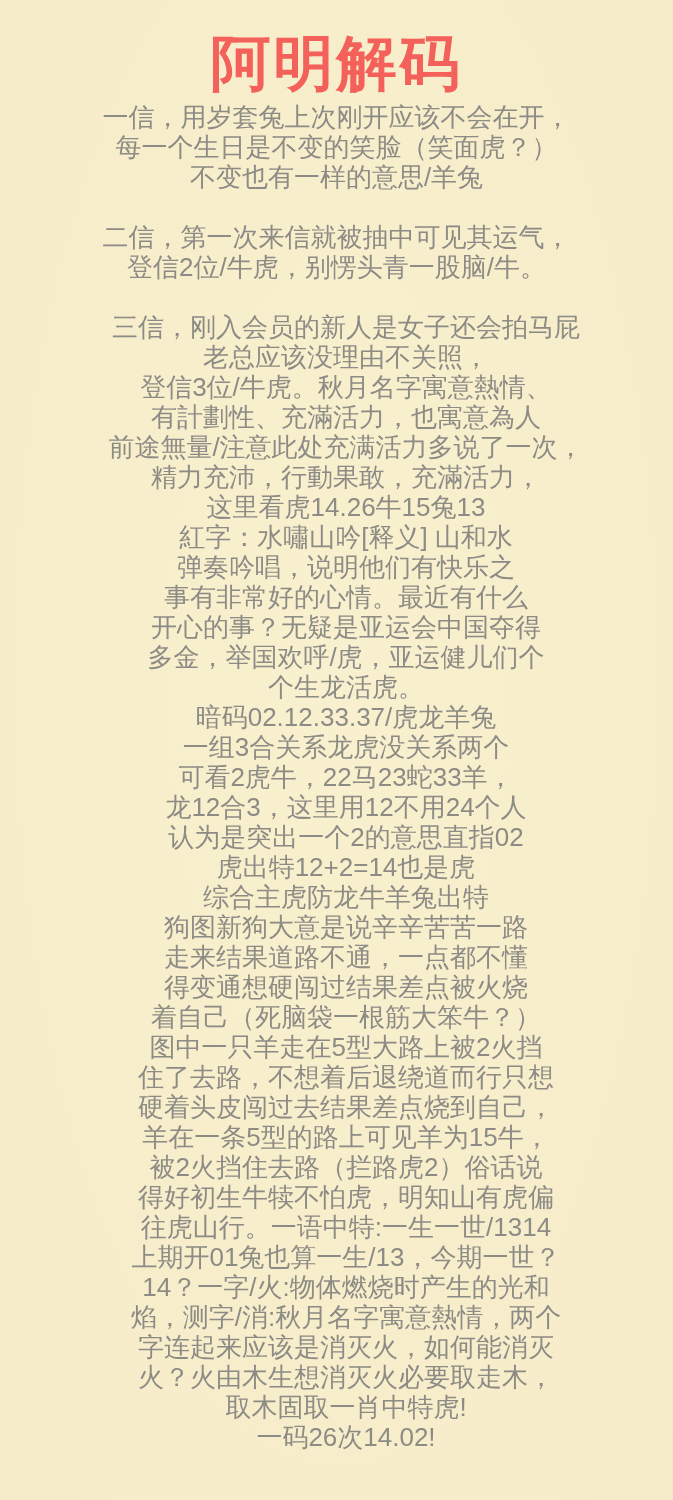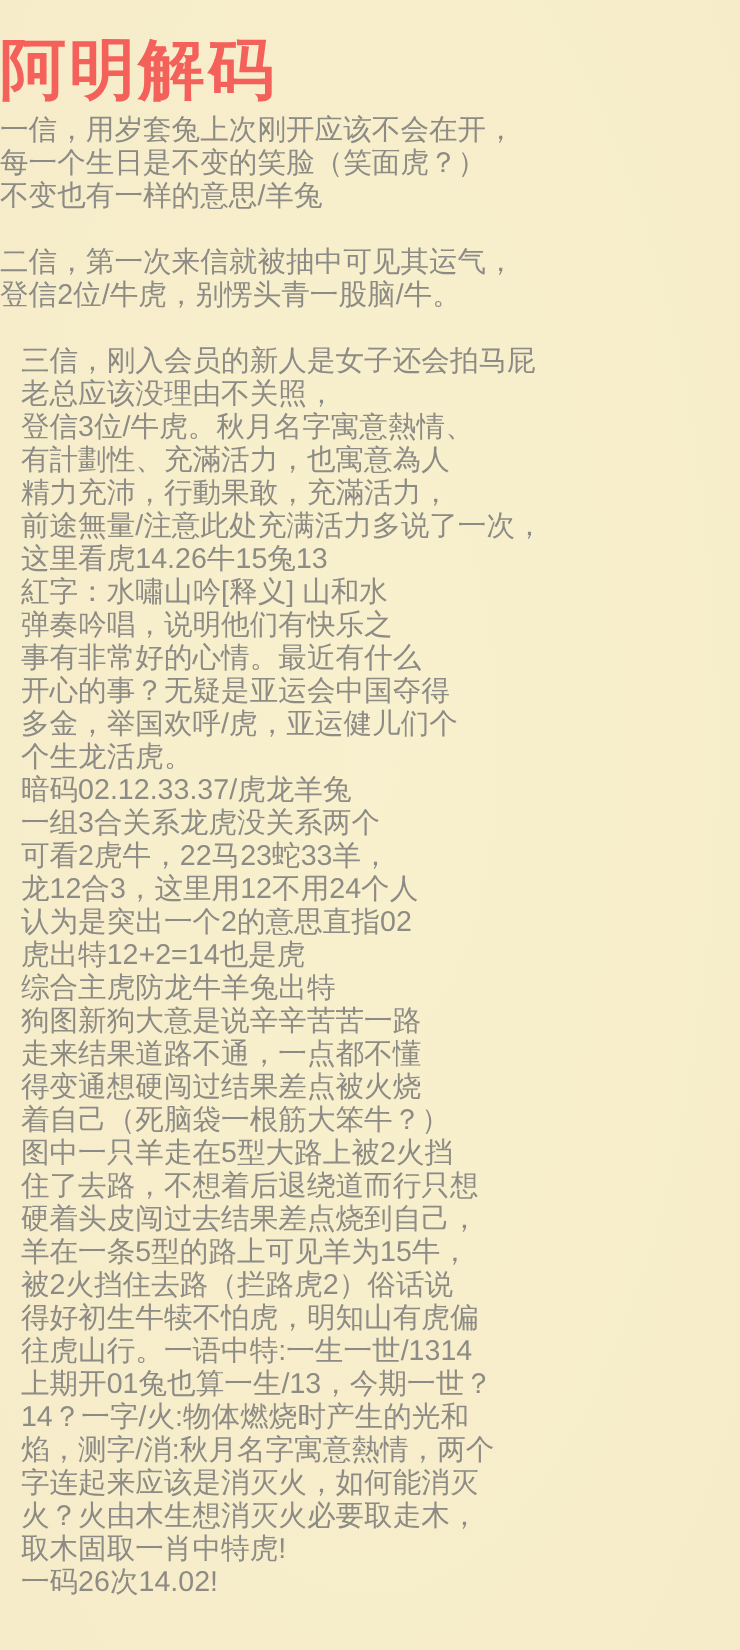--- a/index.html
+++ b/index.html
@@ -10,21 +10,21 @@
   *{margin:0;padding:0;box-sizing:border-box;}
   html,body{width:673px;height:1500px;}
   body{
     background:var(--background);
     font-family:"Liberation Sans","DejaVu Sans",sans-serif;
     overflow:hidden;
   }
   .page{
     width:673px;height:1500px;
     padding-top:26px;
-    text-align:left;
+    text-align:center;
     background:radial-gradient(ellipse at 50% 45%, rgba(255,255,255,0.06), rgba(222,196,170,0.08));
   }
   .title{
     color:var(--accent);
     font-size:60px;
     line-height:76px;
     font-weight:600;
     letter-spacing:3px;
   }
   .content{
@@ -50,22 +50,22 @@
       </div>
       <div class="paragraph">
         <div class="line">二信，第一次来信就被抽中可见其运气，</div>
         <div class="line">登信2位/牛虎，别愣头青一股脑/牛。</div>
       </div>
       <div class="paragraph">
         <div class="line">三信，刚入会员的新人是女子还会拍马屁</div>
         <div class="line">老总应该没理由不关照，</div>
         <div class="line">登信3位/牛虎。秋月名字寓意熱情、</div>
         <div class="line">有計劃性、充滿活力，也寓意為人</div>
+        <div class="line">前途無量/注意此处充满活力多说了一次，</div>
         <div class="line">精力充沛，行動果敢，充滿活力，</div>
-        <div class="line">前途無量/注意此处充满活力多说了一次，</div>
         <div class="line">这里看虎14.26牛15兔13</div>
         <div class="line">紅字：水嘯山吟[释义] 山和水</div>
         <div class="line">弹奏吟唱，说明他们有快乐之</div>
         <div class="line">事有非常好的心情。最近有什么</div>
         <div class="line">开心的事？无疑是亚运会中国夺得</div>
         <div class="line">多金，举国欢呼/虎，亚运健儿们个</div>
         <div class="line">个生龙活虎。</div>
         <div class="line">暗码02.12.33.37/虎龙羊兔</div>
         <div class="line">一组3合关系龙虎没关系两个</div>
         <div class="line">可看2虎牛，22马23蛇33羊，</div>

